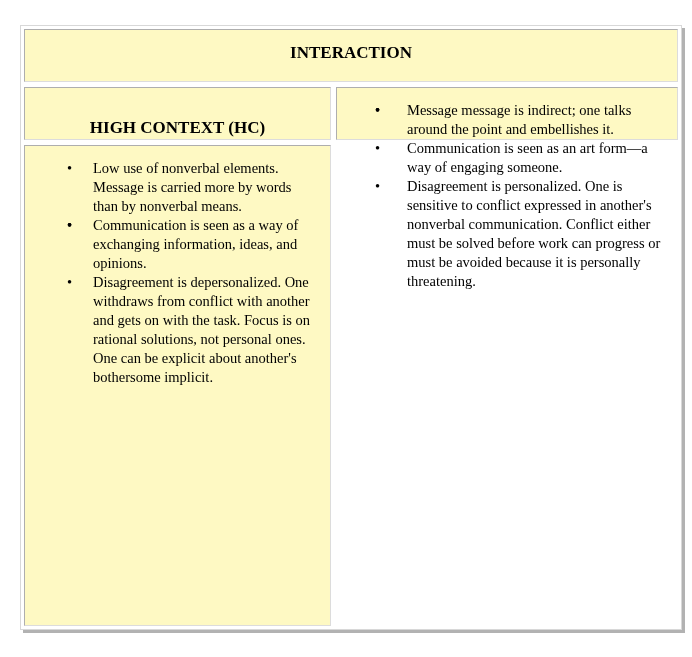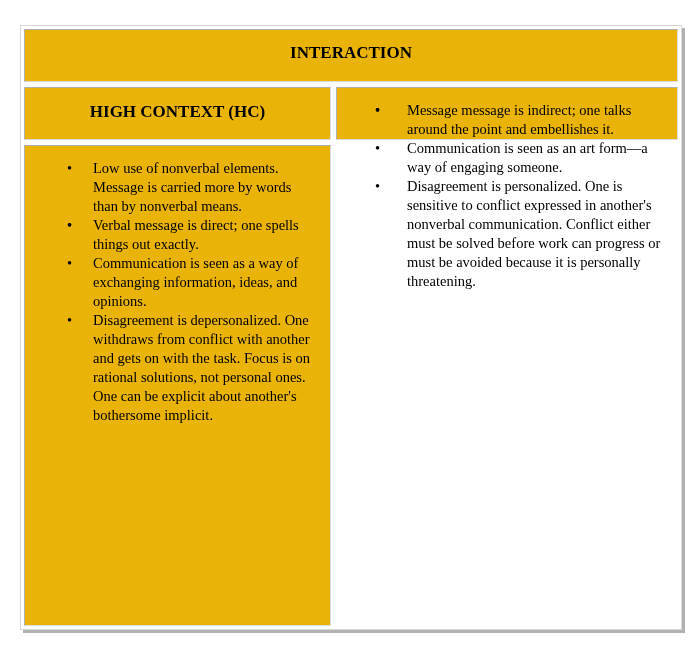--- a/index.html
+++ b/index.html
@@ -26,34 +26,34 @@
     box-shadow: 3px 3px 0 #b2b2b2;
     background: #ffffff;
     padding: 3px;
     display: grid;
     grid-template-columns: 307px 1fr;
     grid-template-rows: 53px 53px 1fr;
     gap: 5px;
   }
   .cell {
     box-sizing: border-box;
-    background: #eab308;
+    background: #fef9c3;
     border: 1px solid;
     border-color: #aeaeae #dcdcdc #dcdcdc #aeaeae; 
   }
   .title-cell {
     grid-column: 1 / 3;
     text-align: center;
     padding-top: 13px;
     font-weight: bold;
     font-size: 17px;
   }
   .header-cell {
     text-align: center;
-    padding-top: 14px;
+    padding-top: 30px;
     font-weight: bold;
     font-size: 17px;
   }
   .content-cell {
     font-size: 14.5px;
     line-height: 19px;
     padding-top: 13px;
   }
   .content-cell.col-left  { padding-right: 4px; }
   .content-cell.col-right { padding-right: 14px; }
@@ -109,21 +109,20 @@
     <ul class="points">
       <li>
         <span class="bullet">•</span>
         <span>Low use of nonverbal elements. Message is carried more by words than by nonverbal means.</span>
       </li>
       <li>
         <span class="bullet">•</span>
       </li>
       <li>
         <span class="bullet">•</span>
-        <span>Verbal message is direct; one spells things out exactly.</span>
       </li>
       <li>
         <span class="bullet">•</span>
         <span>Communication is seen as a way of exchanging information, ideas, and opinions.</span>
       </li>
       <li>
         <span class="bullet">•</span>
         <span>Disagreement is depersonalized. One withdraws from conflict with another and gets on with the task. Focus is on rational solutions, not personal ones. One can be explicit about another's bothersome implicit.</span>
       </li>
     </ul>

